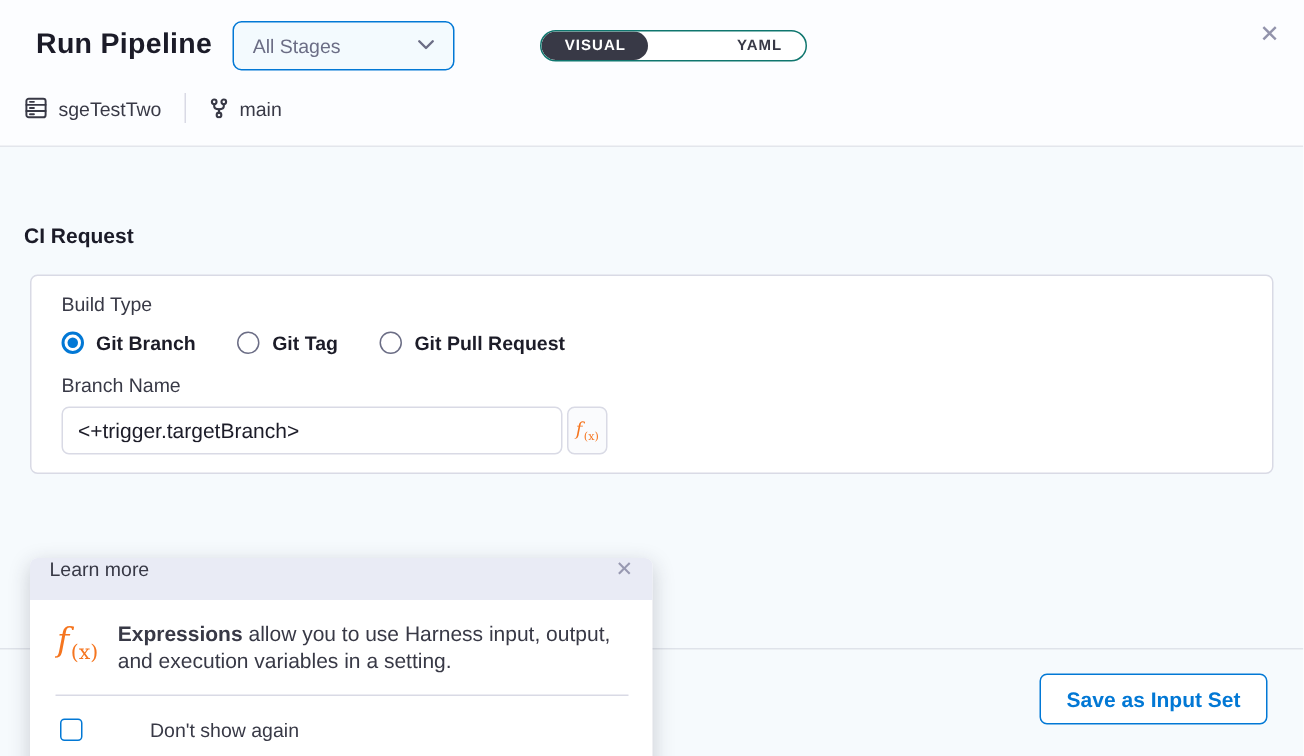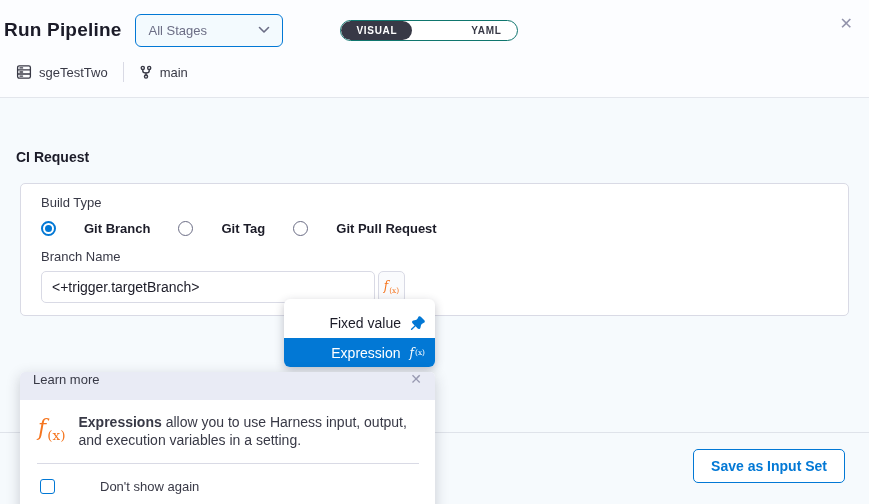--- a/index.html
+++ b/index.html
@@ -6,21 +6,21 @@
   html,body { background:#fff; }
   .dialog {
     position:relative; width:869px; height:504px; overflow:hidden;
     background:#f6fafd; font-family:"Liberation Sans",sans-serif; color:#1c1c28;
   }
   
   .hdr {
     position:absolute; top:0; left:0; right:0; height:98px;
     background:#fcfdff; border-bottom:1px solid #e3e6ec;
   }
-  .hdr-top { position:absolute; top:13px; left:4px; display:flex; align-items:center; height:34px;text-align:right; }
+  .hdr-top { position:absolute; top:13px; left:24px; display:flex; align-items:center; height:34px;text-align:right; }
   .title { font-size:19px; font-weight:bold; color:#1b1b28; letter-spacing:.2px; }
   .stage-select {
     margin-left:14px; width:148px; height:33px; border:1px solid #0278d5; border-radius:6px;
     background:#f3fafe; display:flex; align-items:center; justify-content:space-between;
     padding:0 12px; color:#6b6d85; font-size:13px; font-weight:normal; cursor:pointer;
   }
   .view-toggle {
     margin-left:57px; display:flex; align-items:stretch; height:21px;
     border:1px solid #0f766e; border-radius:11px; background:#fff; overflow:hidden;gap:44px;
   }
@@ -34,21 +34,21 @@
   .hdr-meta .txt { margin-left:7px; }
   .vdiv { width:1px; height:20px; background:#d9dae5; margin:0 15px; }
   
   .section-title { position:absolute; left:16px; top:149px; font-size:14px; font-weight:bold; color:#1b1b28; }
   .card {
     position:absolute; left:20px; right:20px; top:183px; height:133px;
     background:#fff; border:1px solid #d9dae5; border-radius:5px; padding:11px 20px;
   }
   .field-label { font-size:13px; color:#383946; }
   .radio-row { display:flex; align-items:center; margin:11px 0 13px; }
-  .radio-opt { display:flex; align-items:center; margin-right:28px; cursor:pointer;gap:20px; }
+  .radio-opt { display:flex; align-items:center; margin-right:28px; cursor:pointer; }
   .rb { width:15px; height:15px; border-radius:50%; border:1px solid #6b6d85; background:#fff;
         margin-right:8px; position:relative; flex:none; }
   .rb.checked { border:2px solid #0278d5; }
   .rb.checked::after { content:""; position:absolute; left:2px; top:2px; width:7px; height:7px;
         border-radius:50%; background:#0278d5; }
   .radio-opt .lbl { font-size:13px; font-weight:bold; color:#1c1c28; }
   .input-row { display:flex; align-items:stretch; margin-top:7px; }
   .txt-input {
     width:334px; height:32px; border:1px solid #d9dae5; border-radius:5px; background:#fff;
     padding:0 10px; font-size:14px; color:#1c1c28; font-family:"Liberation Sans",sans-serif;
@@ -170,39 +170,20 @@
 
     <div class="field-label">Branch Name</div>
     <div class="input-row">
       <input class="txt-input" type="text" value="&lt;+trigger.targetBranch&gt;" style="">
       <button class="fx-btn">
         <span class="fx-glyph"><span>f</span><sub>(x)</sub></span>
       </button>
     </div>
   </div>
 
-  <div class="value-menu">
-    <div class="menu-item">
-      <span>Fixed value</span>
-      <span class="mi-icon">
-        <svg width="15" height="15" viewBox="0 0 16 16">
-          <g transform="scale(-1,1) translate(-16,0)">
-            <path fill="#0278d5" d="M4.456.734a1.75 1.75 0 0 1 2.826.504l.613 1.327a3.08 3.08 0 0 0 2.084 1.707l2.454.584c1.332.317 1.8 1.972.832 2.94L11.06 10l3.72 3.72a.75.75 0 1 1-1.061 1.06L10 11.06l-2.204 2.205c-.968.968-2.623.5-2.94-.832l-.584-2.454a3.08 3.08 0 0 0-1.707-2.084l-1.327-.613a1.75 1.75 0 0 1-.504-2.826L4.456.734Z"></path>
-          </g>
-        </svg>
-      </span>
-    </div>
-    <div class="menu-item selected">
-      <span>Expression</span>
-      <span class="mi-icon fx-glyph">
-          <span>f</span>
-          <sub>(x)</sub>
-        </span>
-    </div>
-  </div>
 
   <div class="learn-pop">
     <div class="pop-hdr">
       <span>Learn more</span>
       <span class="pop-close">✕</span>
     </div>
     <div class="pop-body">
       <span class="fx-big fx-glyph"><span>f</span><sub>(x)</sub></span>
       <p class="pop-text"><b>Expressions</b><span> allow you to use Harness input, output, and execution variables in a setting.</span></p>
     </div>

